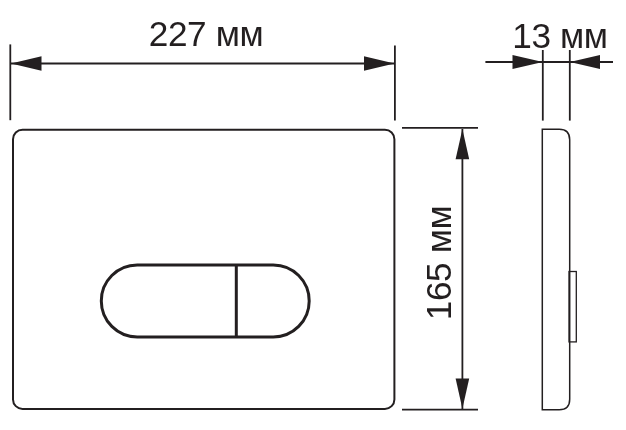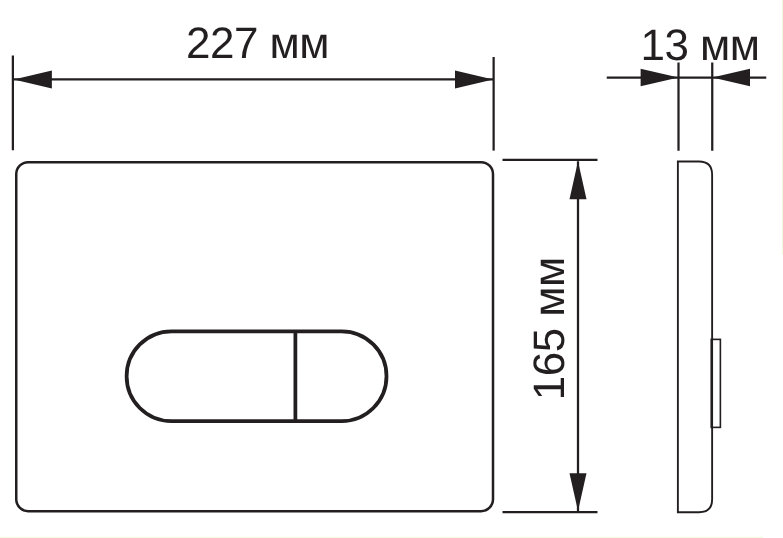--- a/index.html
+++ b/index.html
@@ -1,16 +1,16 @@
 <!DOCTYPE html>
 <html><head>
 <meta charset="utf-8">
 <style>
   html,body{margin:0;padding:0;background:#ffffff;}
-  #stage{position:relative;width:626px;height:430px;background:#bef264;overflow:hidden;}
+  #stage{position:relative;width:626px;height:430px;background:#15803d;overflow:hidden;}
   svg{display:block;}
   text{font-family:"Liberation Sans",sans-serif;fill:#231f20;}
 </style>
 </head>
 <body>
 
 <div id="stage">
 <svg width="626" height="430" viewBox="0 0 626 430">
 
   <rect x="0" y="0" width="626" height="430" fill="#ffffff"></rect>

